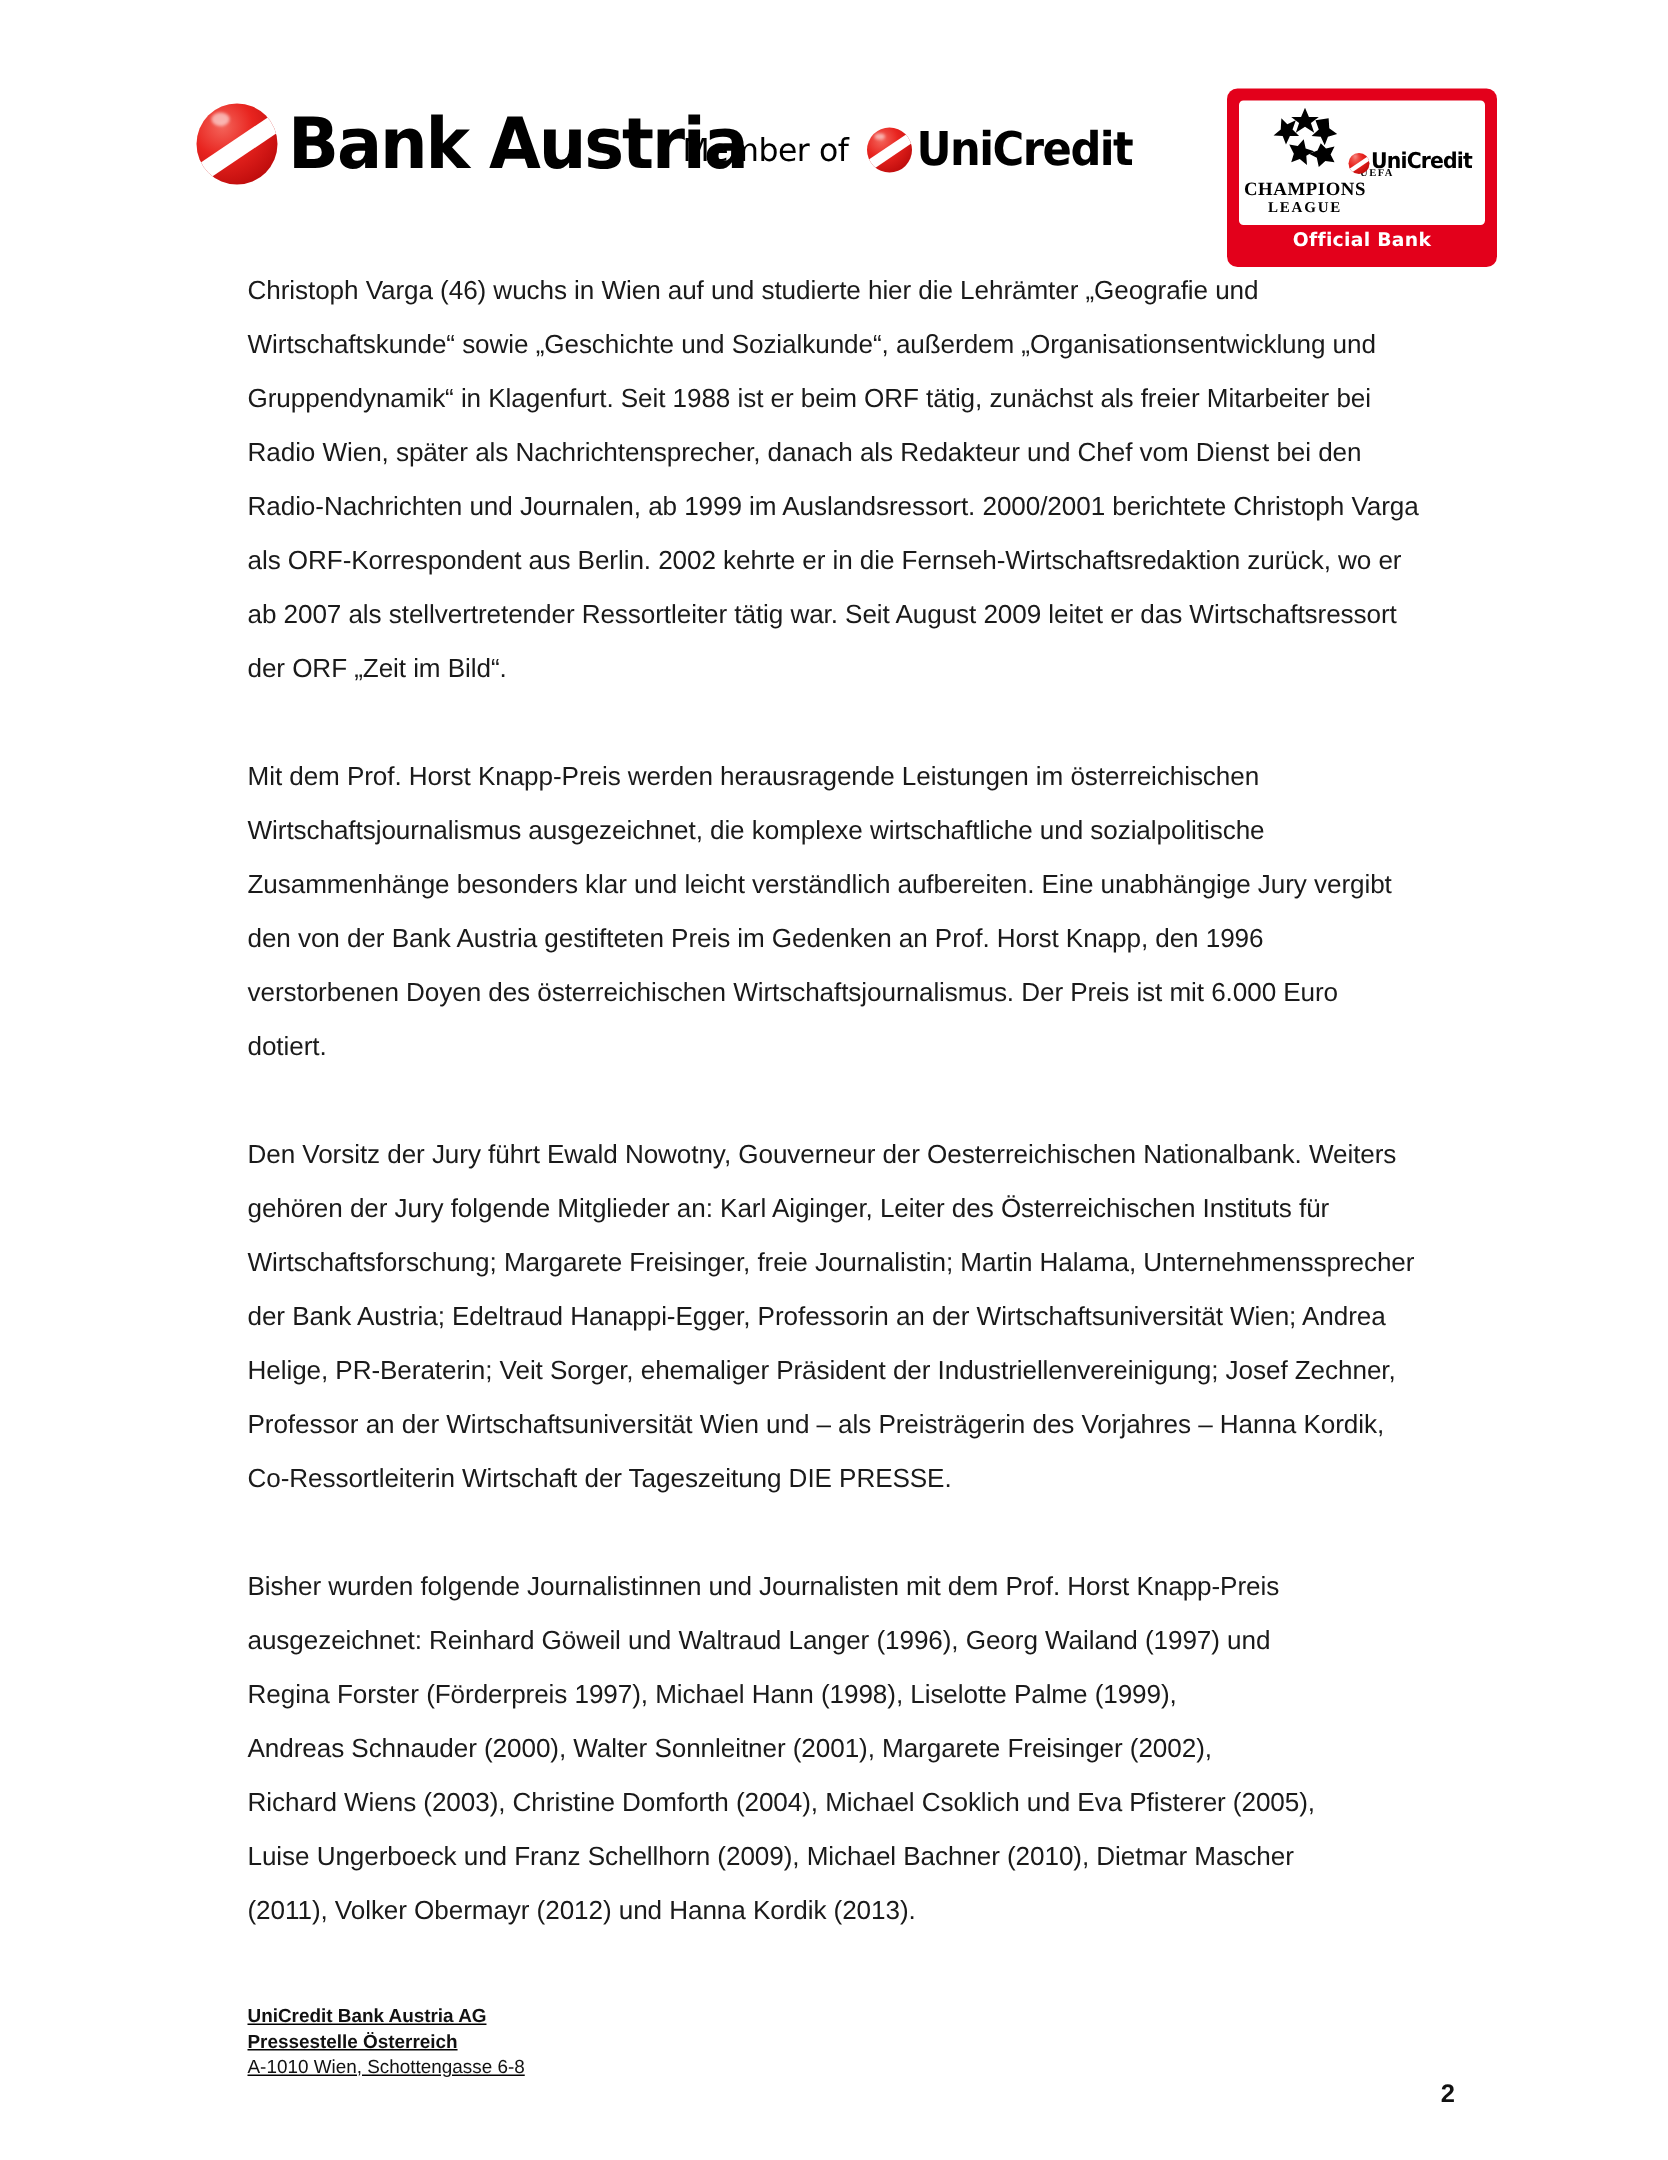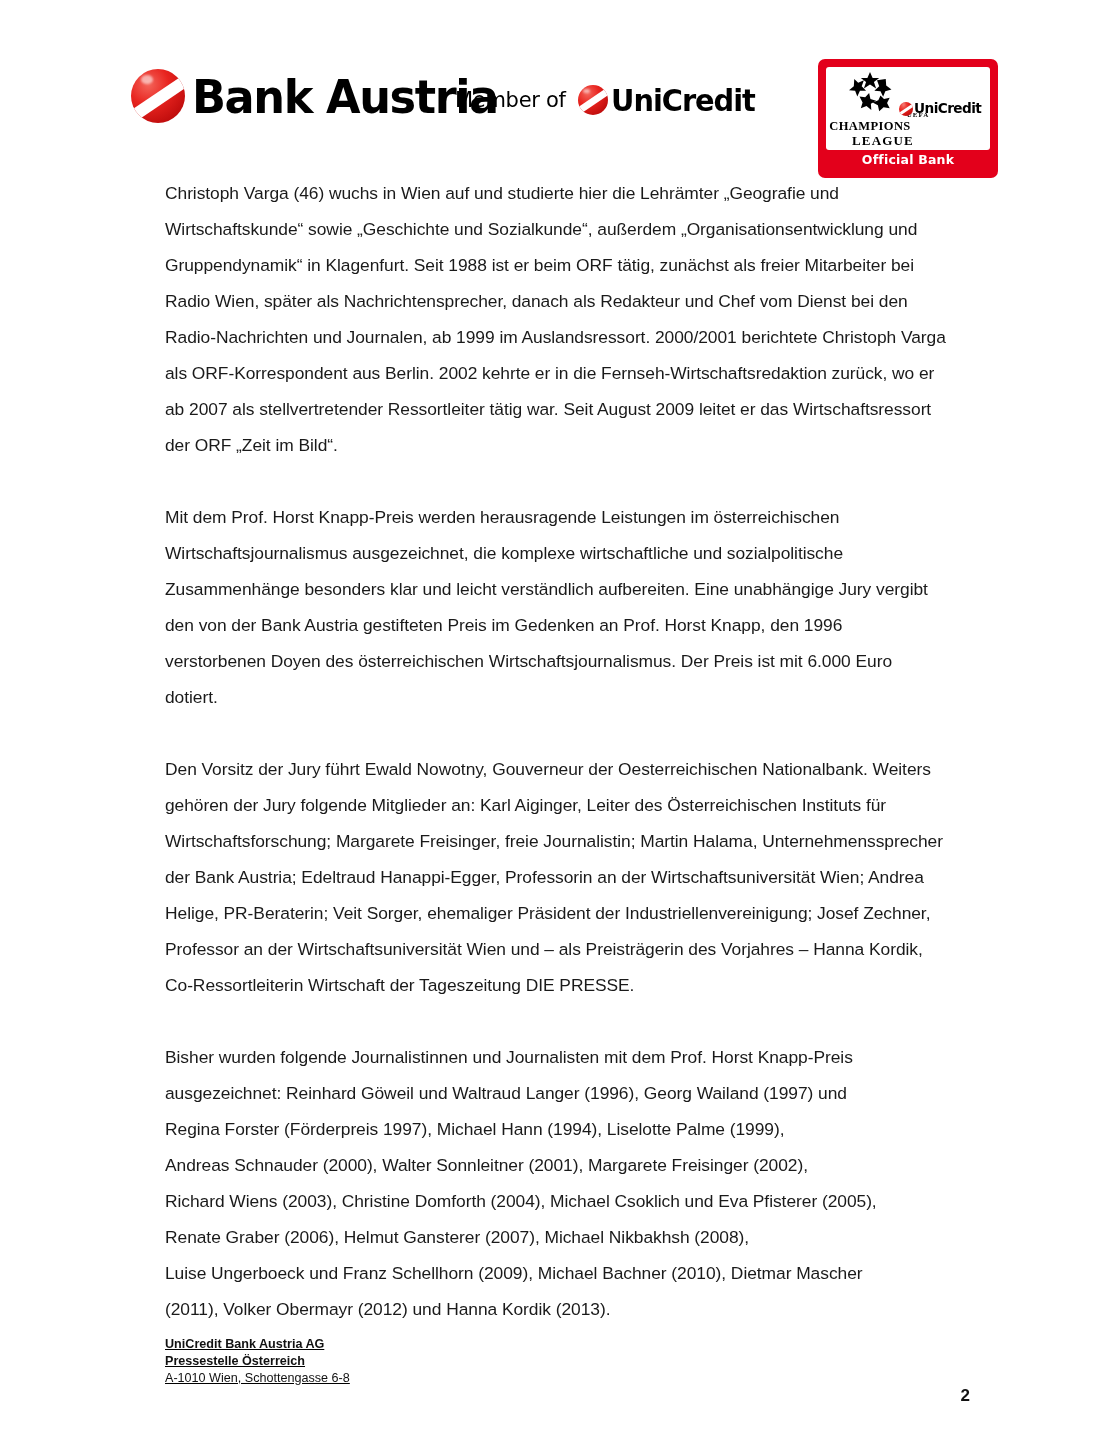--- a/index.html
+++ b/index.html
@@ -166,24 +166,24 @@
     font-weight: bold;
     font-size: 12.5px;
     letter-spacing: 0.4px;
     color: #000;
   }
   .cl-league {
     position: absolute;
     left: 0;
     top: 66px;
     width: 88px;
-    text-align: right;
+    text-align: center;
     font-family: "Liberation Serif", serif;
     font-weight: bold;
-    font-size: 13px;
+    font-size: 10px;
     letter-spacing: 1.2px;
     color: #000;
   }
   .cl-right {
     flex: 1;
     display: flex;
     align-items: center;
     justify-content: center;
     padding-right: 4px;
   }
@@ -330,24 +330,23 @@
       <p class="para tight-follow">Mit dem Prof. Horst Knapp-Preis werden herausragende Leistungen im österreichischen Wirtschaftsjournalismus ausgezeichnet, die komplexe wirtschaftliche und sozialpolitische Zusammenhänge besonders klar und leicht verständlich aufbereiten. Eine unabhängige Jury vergibt den von der Bank Austria gestifteten Preis im Gedenken an Prof. Horst Knapp, den 1996 verstorbenen Doyen des österreichischen Wirtschaftsjournalismus. Der Preis ist mit 6.000 Euro dotiert.</p>
     </div>
 
     <div class="block">
       <p class="para">Den Vorsitz der Jury führt Ewald Nowotny, Gouverneur der Oesterreichischen Nationalbank. Weiters gehören der Jury folgende Mitglieder an: Karl Aiginger, Leiter des Österreichischen Instituts für Wirtschaftsforschung; Margarete Freisinger, freie Journalistin; Martin Halama, Unternehmenssprecher der Bank Austria; Edeltraud Hanappi-Egger, Professorin an der Wirtschaftsuniversität Wien; Andrea Helige, PR-Beraterin; Veit Sorger, ehemaliger Präsident der Industriellenvereinigung; Josef Zechner, Professor an der Wirtschaftsuniversität Wien und – als Preisträgerin des Vorjahres – Hanna Kordik, Co-Ressortleiterin Wirtschaft der Tageszeitung DIE PRESSE.</p>
     </div>
 
     <div class="block">
       <p class="para">Bisher wurden folgende Journalistinnen und Journalisten mit dem Prof. Horst Knapp-Preis</p>
       <p class="para">ausgezeichnet: Reinhard Göweil und Waltraud Langer (1996), Georg Wailand (1997) und</p>
-      <p class="para">Regina Forster (Förderpreis 1997), Michael Hann (1994), Liselotte Palme (1999),</p>
+      <p class="para">Regina Forster (Förderpreis 1997), Michael Hann (1998), Liselotte Palme (1999),</p>
       <p class="para">Andreas Schnauder (2000), Walter Sonnleitner (2001), Margarete Freisinger (2002),</p>
       <p class="para">Richard Wiens (2003), Christine Domforth (2004), Michael Csoklich und Eva Pfisterer (2005),</p>
-      <p class="para">Renate Graber (2006), Helmut Gansterer (2007), Michael Nikbakhsh (2008),</p>
       <p class="para">Luise Ungerboeck und Franz Schellhorn (2009), Michael Bachner (2010), Dietmar Mascher</p>
       <p class="para">(2011), Volker Obermayr (2012) und Hanna Kordik (2013).</p>
     </div>
   </div>
 
   <div class="footer">
     <div class="footer-col-left">
       <div class="fbold">UniCredit Bank Austria AG</div>
       <div class="fbold">Pressestelle Österreich</div>
       <div>A-1010 Wien, Schottengasse 6-8</div>

